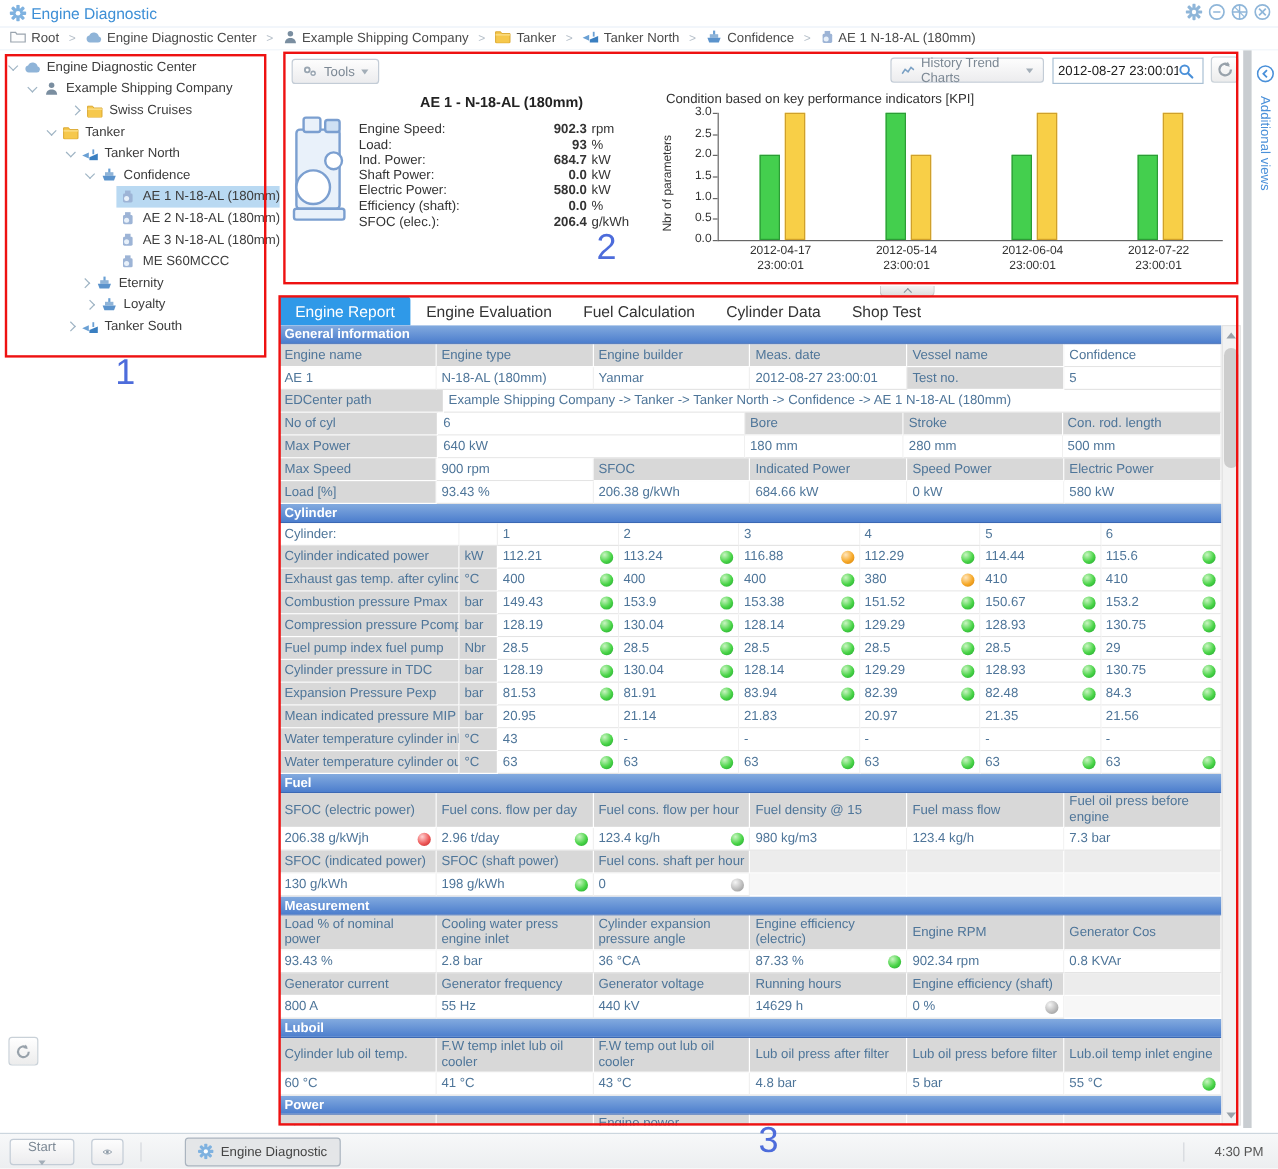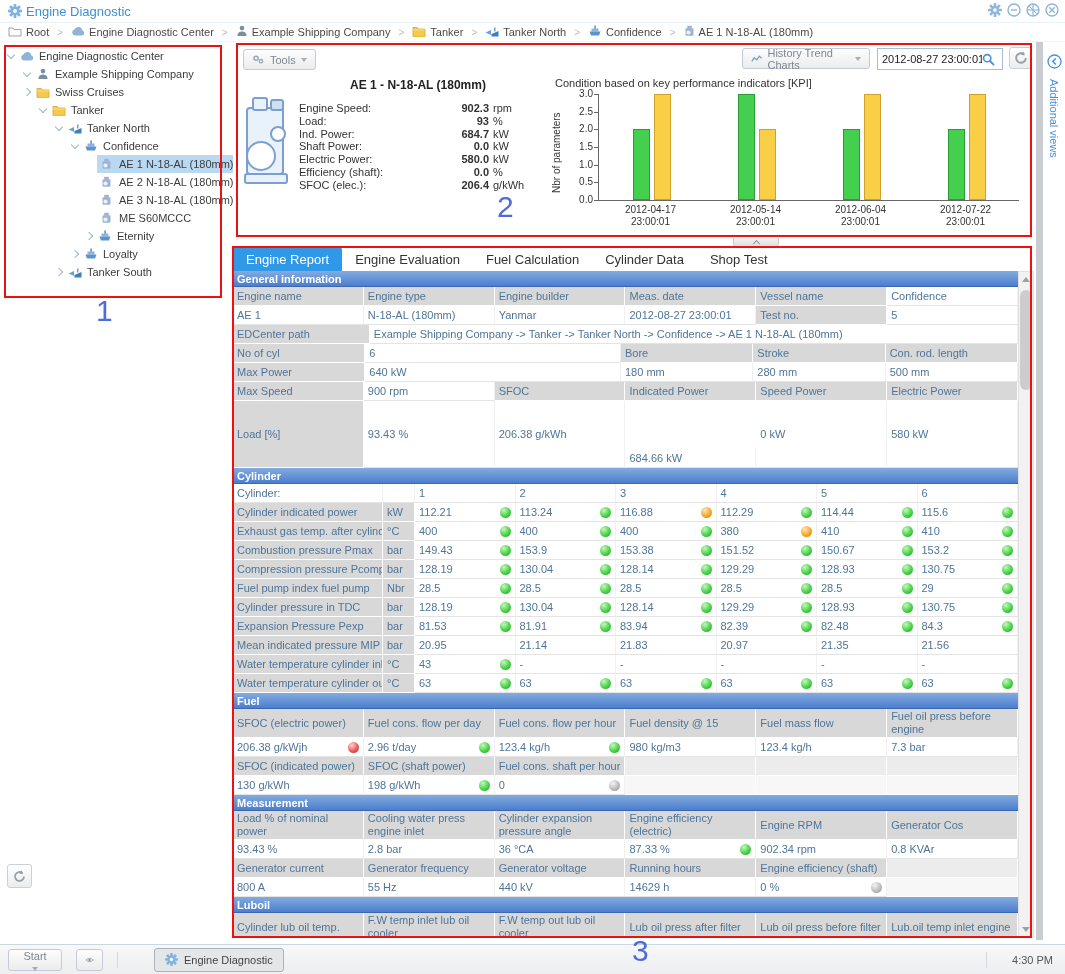--- a/index.html
+++ b/index.html
@@ -245,21 +245,21 @@
           <span class="tbody">
             <span class="ticon">
               <svg width="12" height="12" viewBox="0 0 12 12">
                 <circle cx="6" cy="3.1" r="2.3" fill="#7a8ea0"></circle>
                 <path d="M1.4 11c0-2.9 2.1-4.4 4.6-4.4s4.6 1.5 4.6 4.4z" fill="#7a8ea0"></path>
               </svg>
             </span>
             <span>Example Shipping Company</span>
           </span>
         </div>
-        <div class="trow" style="padding-left: 20px;">
+        <div class="trow" style="padding-left: 56px;">
           <span class="tarrow">
             <span class="chev col"></span>
           </span>
           <span class="tbody">
             <span class="ticon">
               <svg width="14" height="11" viewBox="0 0 14 11">
                 <path d="M1 1.5h4.2l1 1.5H13v7a1 1 0 0 1-1 1H2a1 1 0 0 1-1-1z" fill="#f6c84c" stroke="#d9a62e" stroke-width=".8"></path>
                 <path d="M1 4h12" stroke="#fbe08e" stroke-width="1"></path>
               </svg>
             </span>
@@ -355,21 +355,21 @@
             <span class="ticon">
               <svg width="11" height="12" viewBox="0 0 11 12">
                 <rect x="3.2" y="0.8" width="4.6" height="3" fill="#9db4d6"></rect>
                 <rect x="1.5" y="3.2" width="8" height="7.6" rx="1.2" fill="#9db4d6"></rect>
                 <circle cx="4.5" cy="7.5" r="2.1" fill="#e9f1fa"></circle>
               </svg>
             </span>
             <span>ME S60MCCC</span>
           </span>
         </div>
-        <div class="trow" style="padding-left: 82px;">
+        <div class="trow" style="padding-left: 64px;">
           <span class="tarrow">
             <span class="chev col"></span>
           </span>
           <span class="tbody">
             <span class="ticon">
               <svg width="14" height="12" viewBox="0 0 14 12">
                 <rect x="6.2" y="0.5" width="1.8" height="4.5" fill="#6aa0d4"></rect>
                 <rect x="3.5" y="3.5" width="7" height="3" fill="#8fb4d8"></rect>
                 <path d="M1.5 6.5h11L11 10.5H3z" fill="#5b93cc"></path>
               </svg>
@@ -662,21 +662,21 @@
         <div class="grow">
           <div class="gcell label" style="flex: 1 1 0px;">
             <span class="ct">Load [%]</span>
           </div>
           <div class="gcell value" style="flex: 1 1 0px;">
             <span class="ct">93.43 %</span>
           </div>
           <div class="gcell value" style="flex: 1 1 0px;">
             <span class="ct">206.38 g/kWh</span>
           </div>
-          <div class="gcell value" style="flex: 1 1 0px; margin-top: 48px;">
+          <div class="gcell value" style="flex: 1 1 0px;">
             <span class="ct">684.66 kW</span>
           </div>
           <div class="gcell value" style="flex: 1 1 0px;">
             <span class="ct">0 kW</span>
           </div>
           <div class="gcell value" style="flex: 1 1 0px;">
             <span class="ct">580 kW</span>
           </div>
         </div>
         <div class="sec-h">Cylinder</div>

